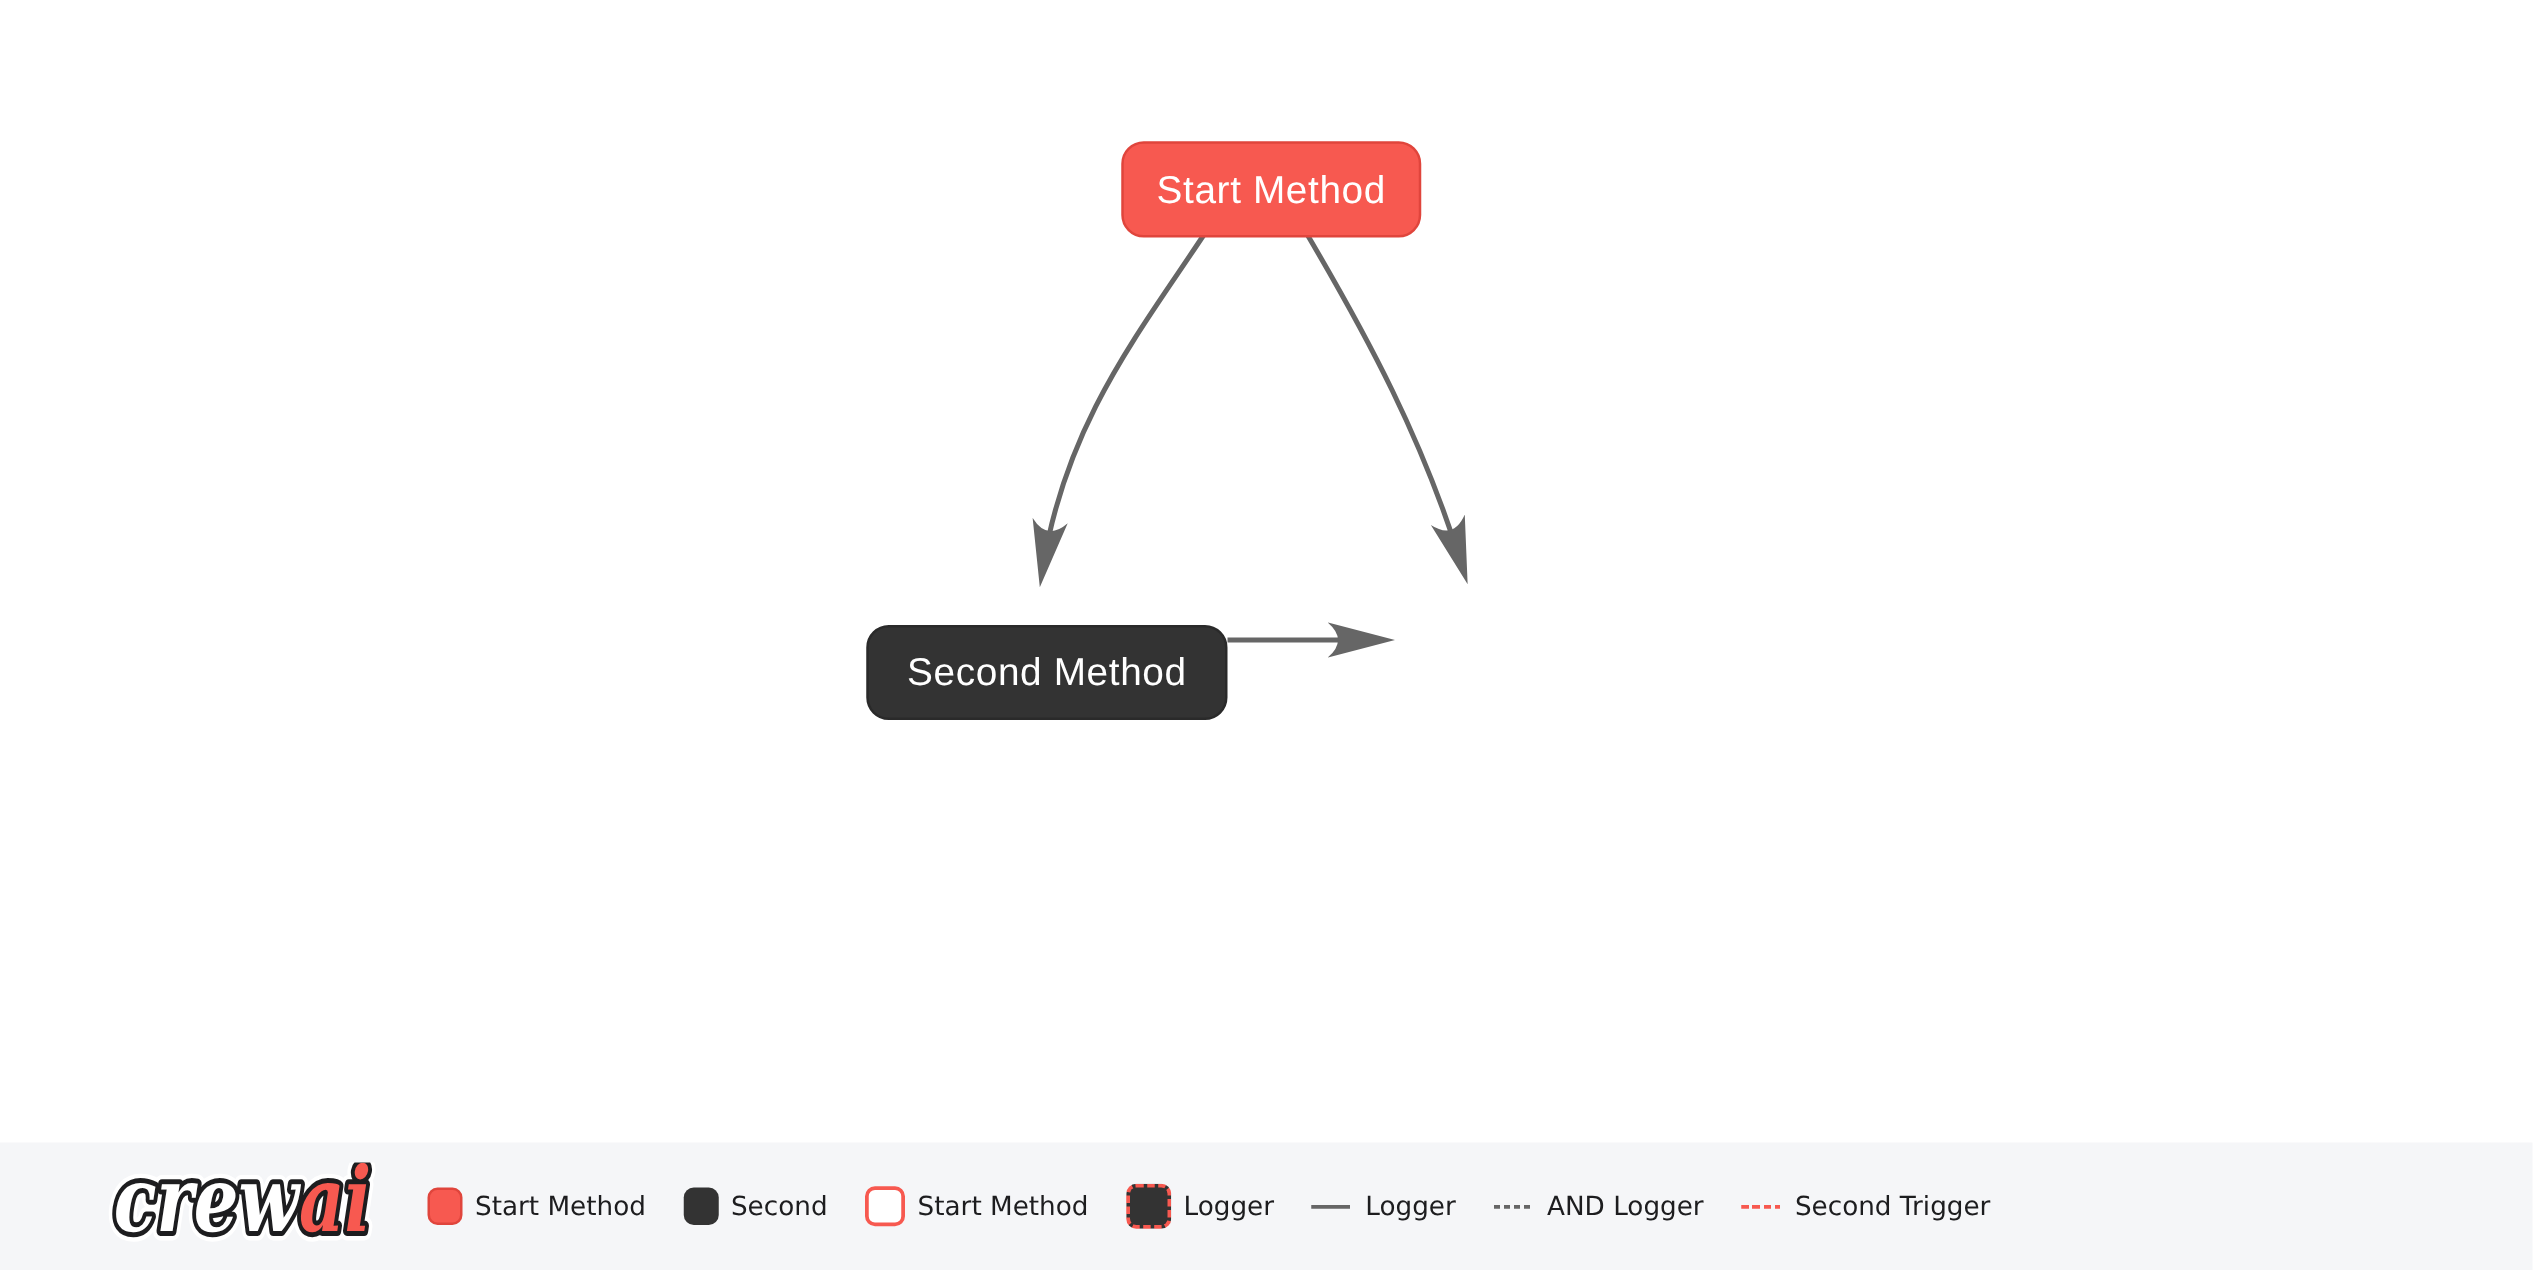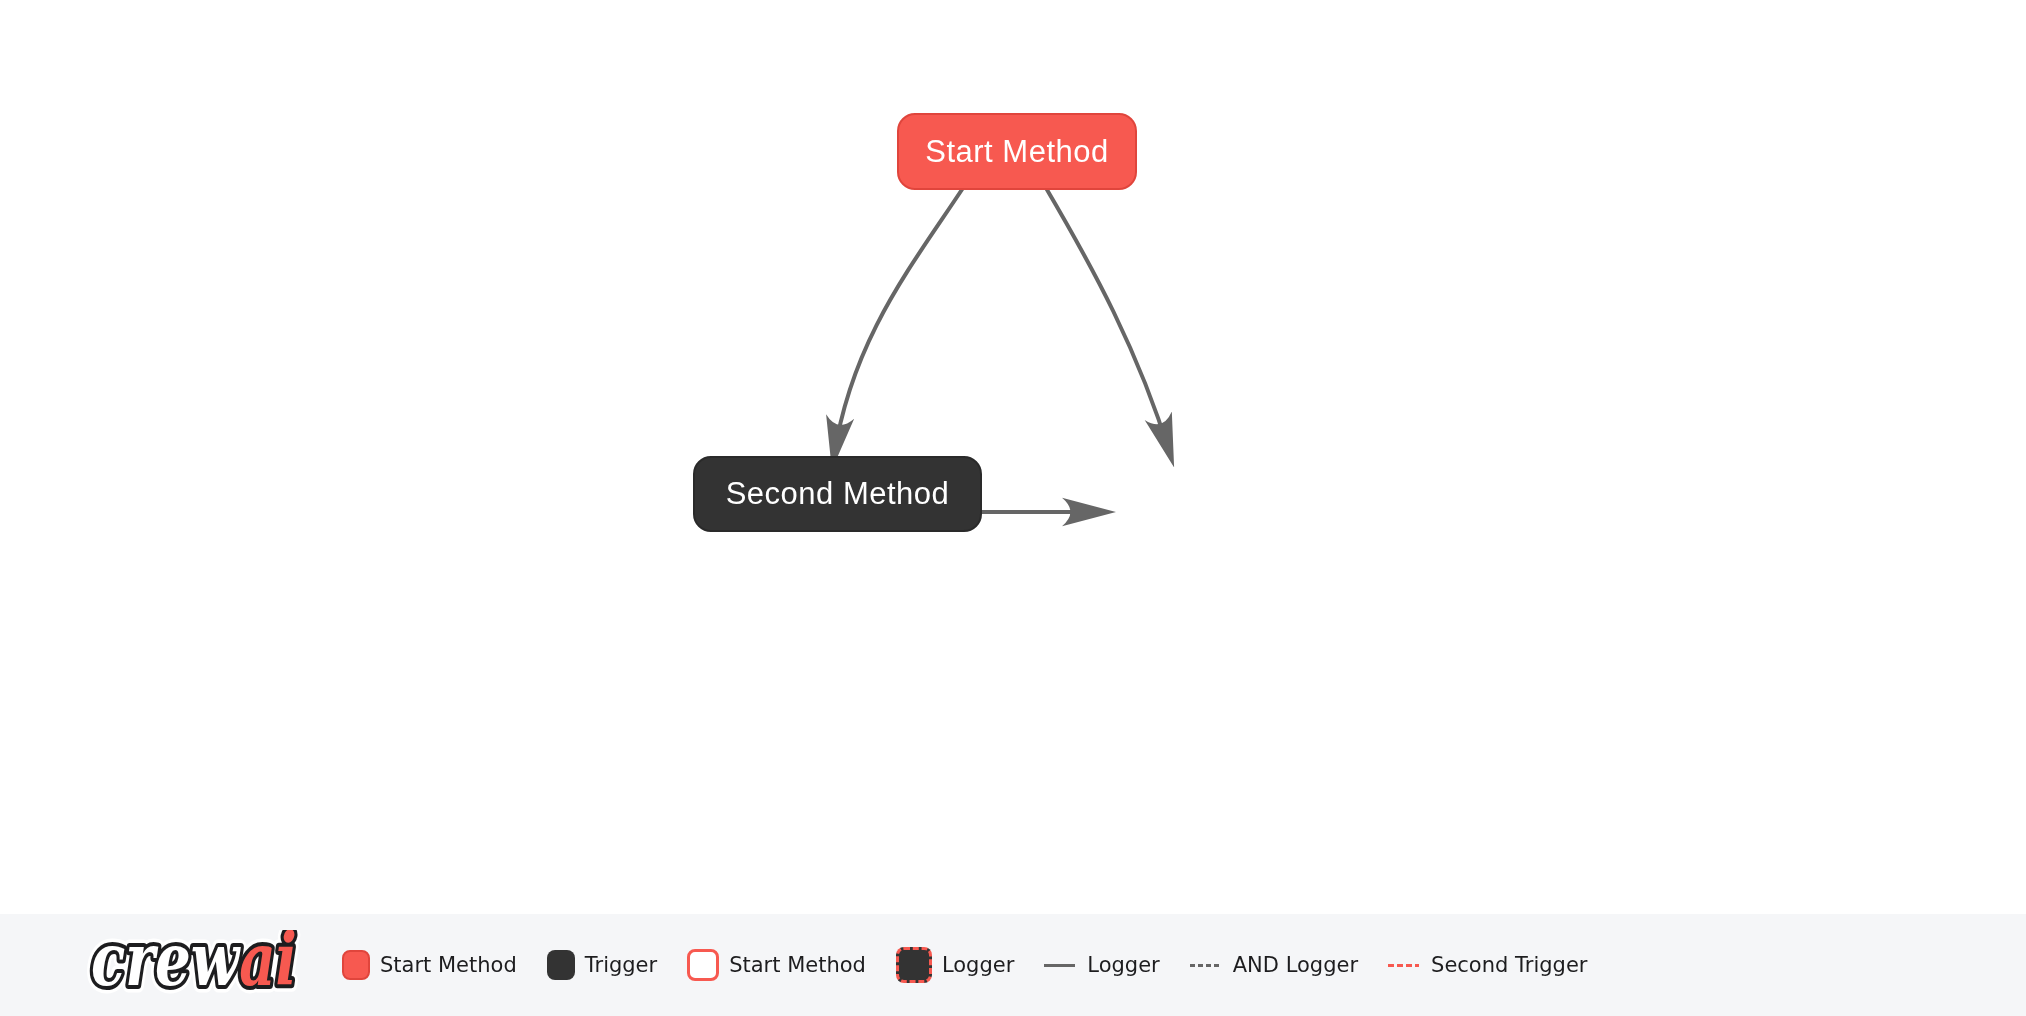--- a/index.html
+++ b/index.html
@@ -60,41 +60,41 @@
           <path class="arrowhead" d="M13.5,3.75 L0,0.2 Q4.2,3.75 0,7.3 Z"></path>
         </marker>
       </defs>
       <path class="edge" d="M963,188 C910,268 852,340 834,456" marker-end="url(#arrow)"></path>
       <path class="edge" d="M1046,188 C1093,268 1138,350 1170,454" marker-end="url(#arrow)"></path>
       <path class="edge" d="M982,512 L1102,512" marker-end="url(#arrow)"></path>
     </svg>
 
     <div class="node node-start" style="left:897px;top:113px;width:240px;height:77px;">Start Method</div>
 
-    <div class="node node-method" style="left:693px;top:456px;width:289px;height:76px;">Second Method</div>
+    <div class="node node-method" style="left:693px;top:500px;width:289px;height:76px;">Second Method</div>
 
   </div>
 
   <div class="legend-bar">
 
     <svg class="logo" width="220" height="70" viewBox="0 0 220 70">
       <g font-family="'DejaVu Serif',serif" font-style="italic" font-weight="bold" font-size="72" text-anchor="middle">
         <text class="logo-back" x="110" y="55" textLength="206" lengthAdjust="spacingAndGlyphs"><tspan>crew</tspan><tspan>ai</tspan></text>
         <text class="logo-main" x="110" y="55" textLength="206" lengthAdjust="spacingAndGlyphs"><tspan>crew</tspan><tspan class="logo-ai">ai</tspan></text>
       </g>
     </svg>
 
     <div class="legend-item">
       <span class="swatch sw-start"></span>
       <span class="legend-label">Start Method</span>
     </div>
 
     <div class="legend-item">
       <span class="swatch sw-method"></span>
-      <span class="legend-label">Trigger</span>
+      <span class="legend-label">Second</span>
     </div>
 
     <div class="legend-item">
       <span class="swatch sw-crew"></span>
       <span class="legend-label">Start Method</span>
     </div>
 
     <div class="legend-item">
       <span class="swatch sw-router"></span>
       <span class="legend-label">Logger</span>

